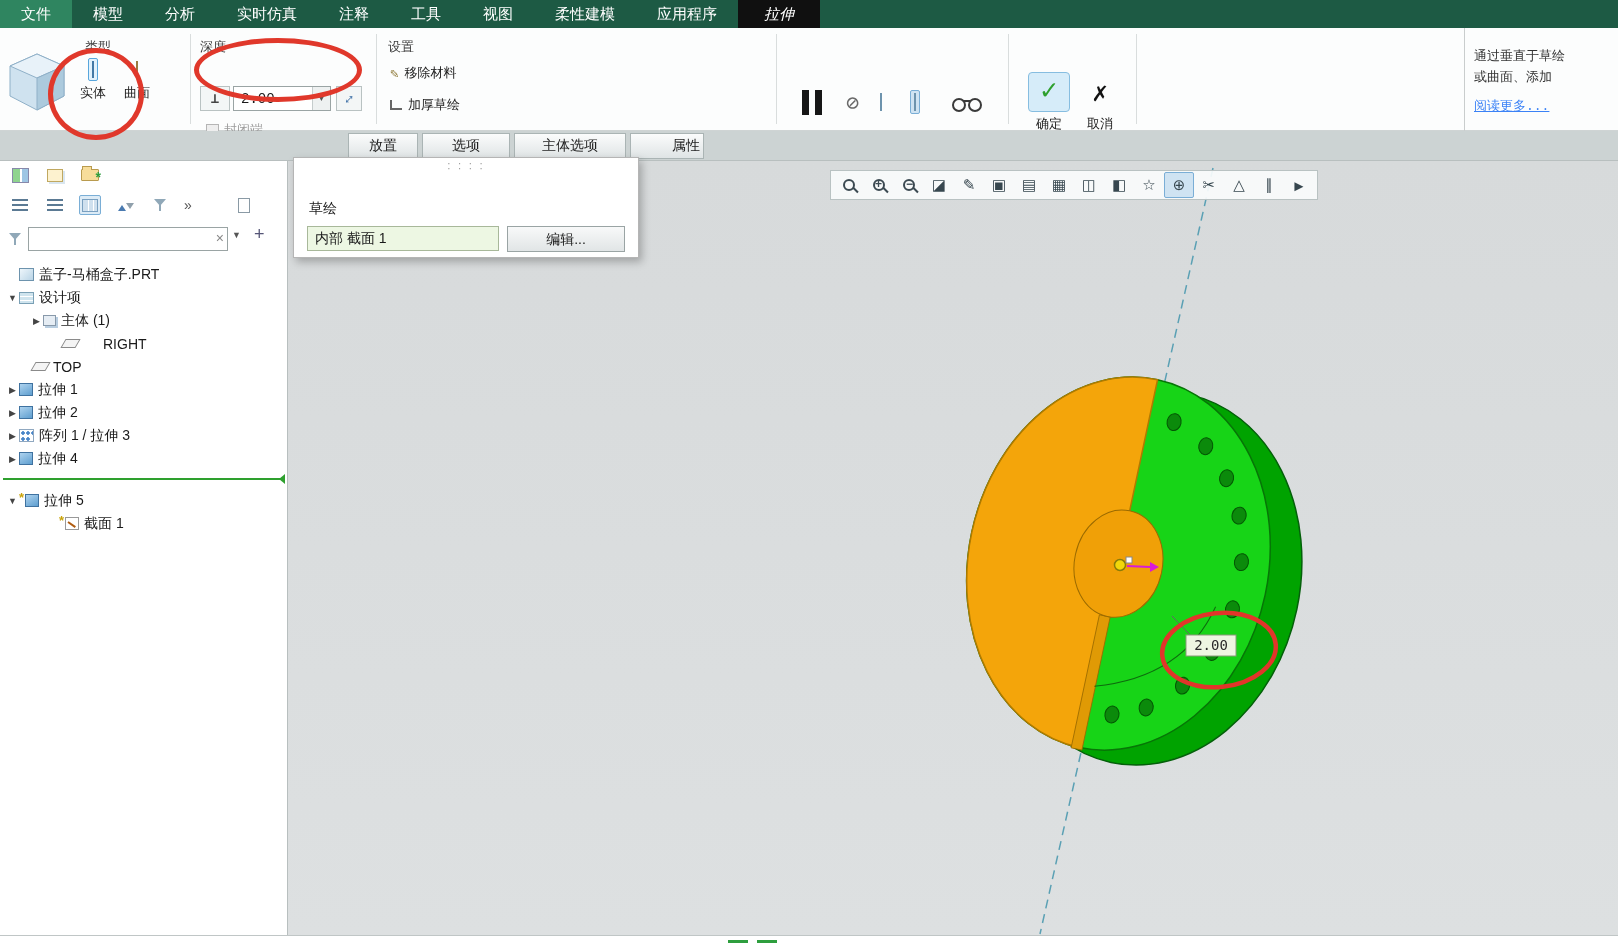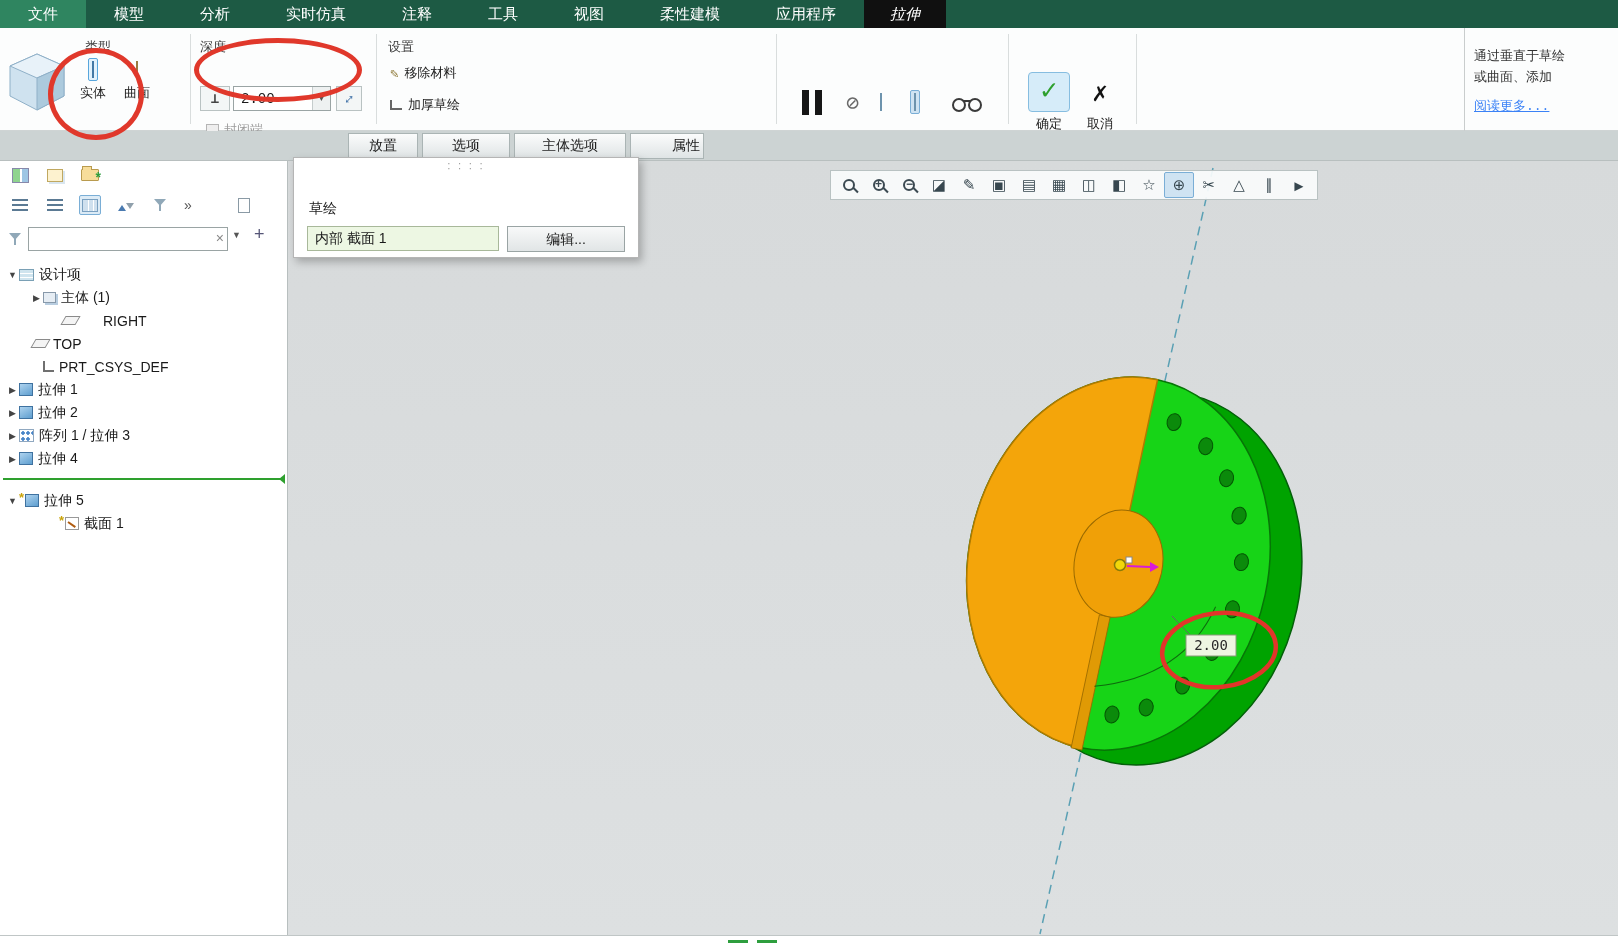--- a/index.html
+++ b/index.html
@@ -4,21 +4,21 @@
 <style>
   * { box-sizing: border-box; margin: 0; padding: 0; }
   body { margin:0; background:#666; }
   .app {
     position:relative; width:1618px; height:945px; overflow:hidden;
     font-family:"Liberation Sans","DejaVu Sans",sans-serif; font-size:14px; color:#1a1a1a;
     background:#fff;
   }
   
   .menubar { position:absolute; left:0; top:0; width:1618px; height:28px; background:#1d5a44; display:flex; align-items:stretch; }
-  .menu-item { color:#fff; font-size:15px; padding:0 28px; display:flex; align-items:center; cursor:default; }
+  .menu-item { color:#fff; font-size:15px; padding:0 21px; display:flex; align-items:center; cursor:default; }
   .menu-item.file { background:#2f8560; }
   .menu-item.active { background:#101010; font-style:italic; padding:0 26px; }
   
   .ribbon { position:absolute; left:0; top:28px; width:1618px; height:103px; background:#fcfdfd; border-bottom:1px solid #cfd4d4;font-family:Liberation Mono, monospace; }
   .vsep { position:absolute; top:6px; width:1px; height:90px; background:#d9dddd; }
   .grp-label { position:absolute; font-size:13px; color:#3c3c3c; }
   .bigicon { position:absolute; left:6px; top:22px; }
   .rib-btn { position:absolute; display:flex; flex-direction:column; align-items:center; gap:3px; font-size:13px; color:#222; cursor:default; }
   .sel-frame { border:1px solid #58a6dc; background:#e2f2fc; padding:3px; border-radius:2px; }
   .plain-frame { padding:4px; }
@@ -264,43 +264,43 @@
       </span>
     <div class="filterwrap">
       <input type="text" style="">
       <span class="clearx">×</span>
     </div>
     <span class="filterdd">▼</span>
     <span class="filteradd">+</span>
 
     <div class="tree">
       <div class="trow" style="padding-left:6px;">
+        <span class="texp"></span>
+        <span class="tico partico"></span>
+        <span class="tlbl">盖子-马桶盒子.PRT</span>
+      </div>
+      <div class="trow" style="padding-left:6px;">
         <span class="texp">▼</span>
         <span class="tico designico"></span>
         <span class="tlbl">设计项</span>
       </div>
       <div class="trow" style="padding-left:30px;">
         <span class="texp">▶</span>
         <span class="tico bodyico"></span>
         <span class="tlbl">主体 (1)</span>
       </div>
       <div class="trow" style="padding-left:30px;gap:20px;">
         <span class="texp"></span>
         <span class="tico planeico"></span>
         <span class="tlbl">RIGHT</span>
       </div>
       <div class="trow" style="padding-left:20px;">
         <span class="texp"></span>
         <span class="tico planeico"></span>
         <span class="tlbl">TOP</span>
-      </div>
-      <div class="trow" style="padding-left:30px;">
-        <span class="texp"></span>
-        <span class="tico csysico"></span>
-        <span class="tlbl">PRT_CSYS_DEF</span>
       </div>
       <div class="trow" style="padding-left:6px;">
         <span class="texp">▶</span>
         <span class="tico cubesm"></span>
         <span class="tlbl">拉伸 1</span>
       </div>
       <div class="trow" style="padding-left:6px;">
         <span class="texp">▶</span>
         <span class="tico cubesm"></span>
         <span class="tlbl">拉伸 2</span>

